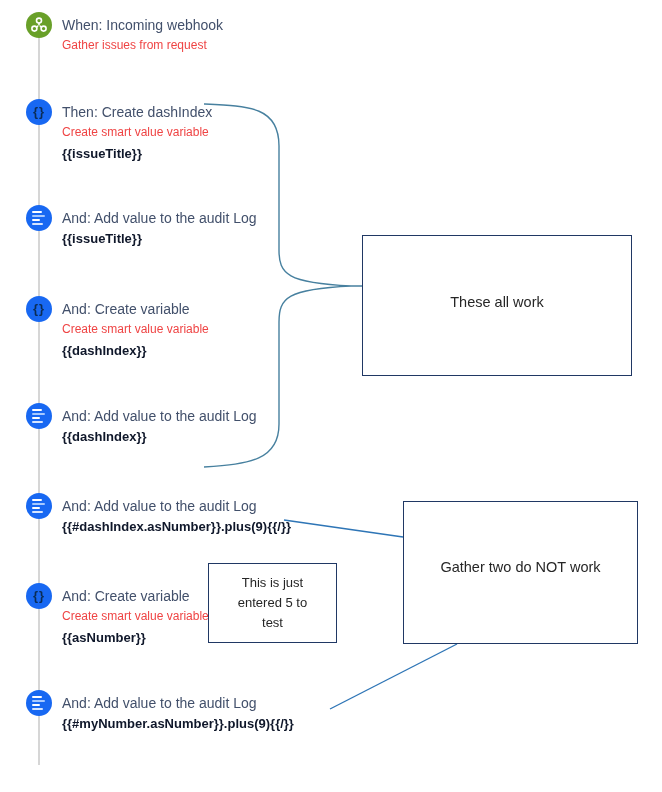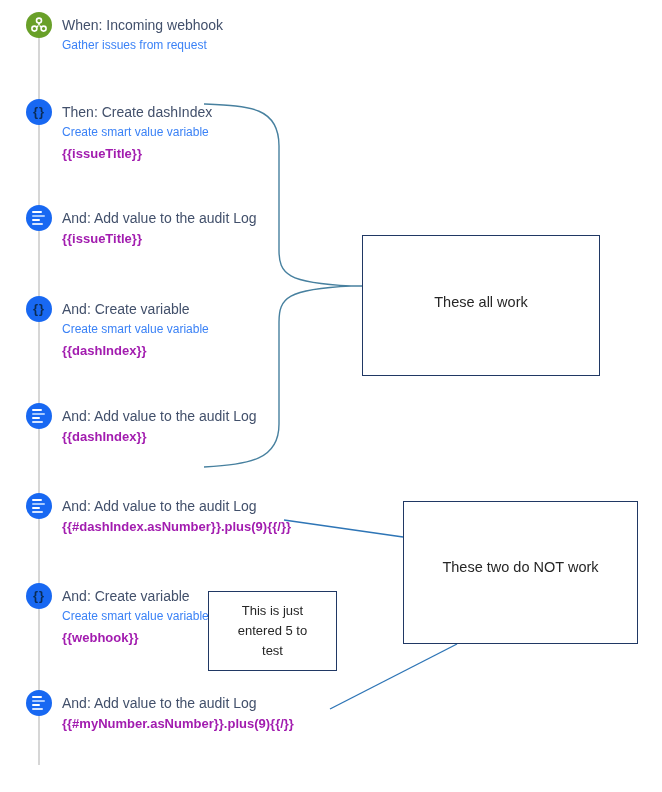--- a/index.html
+++ b/index.html
@@ -16,33 +16,33 @@
   .icon.blue{background:#1868f2;}
   .braces-glyph{font-weight:800;font-size:13px;letter-spacing:1px;color:#0a2c55;line-height:1;padding-bottom:1px;}
   .log-bars{display:flex;flex-direction:column;gap:2px;width:14px;}
   .log-bars i{display:block;height:2px;border-radius:1px;}
   .log-bars i:nth-child(1){width:10px;background:#ffffff;}
   .log-bars i:nth-child(2){width:13px;background:#a6c9ff;}
   .log-bars i:nth-child(3){width:8px;background:#ffffff;}
   .log-bars i:nth-child(4){width:11px;background:#d5e5ff;}
   .texts{padding-top:3px;}
   .title{font-size:14px;line-height:20px;color:#42506b;white-space:nowrap;}
-  .subtitle{font-size:12px;line-height:21px;color:#3b82f6;white-space:nowrap;}
-  .value{font-size:13px;line-height:21px;font-weight:bold;color:#a21caf;white-space:nowrap;}
+  .subtitle{font-size:12px;line-height:21px;color:#ef4444;white-space:nowrap;}
+  .value{font-size:13px;line-height:21px;font-weight:bold;color:#0f172a;white-space:nowrap;}
 
   
   .overlay{position:absolute;left:0;top:0;width:662px;height:792px;z-index:3;pointer-events:none;}
 
   
   .note-box{position:absolute;border:1.4px solid #203864;background:#ffffff;box-sizing:border-box;
             display:flex;align-items:center;justify-content:center;text-align:center;
             color:#262626;z-index:4;}
-  #box-all-work{left:362px;top:235px;width:238px;height:141px;font-size:14.5px;padding-bottom:8px;}
+  #box-all-work{left:362px;top:235px;width:270px;height:141px;font-size:14.5px;padding-bottom:8px;}
   #box-not-work{left:403px;top:501px;width:235px;height:143px;font-size:14.5px;padding-bottom:12px;}
-  #box-test-note{left:208px;top:563px;width:129px;height:80px;font-size:13px;line-height:20px;padding:0 20px;margin-top:28px;}
+  #box-test-note{left:208px;top:563px;width:129px;height:80px;font-size:13px;line-height:20px;padding:0 20px;}
 </style>
 </head>
 <body>
 
 <div class="canvas">
 
   <div class="timeline"></div>
 
   <div class="step" style="top:12px">
     <span class="icon green">
@@ -126,21 +126,21 @@
     </div>
   </div>
 
   <div class="step" style="top:583px">
     <span class="icon blue">
         <span class="braces-glyph">{}</span>
       </span>
     <div class="texts">
       <div class="title">And: Create variable</div>
       <div class="subtitle">Create smart value variable</div>
-      <div class="value">{{webhook}}</div>
+      <div class="value">{{asNumber}}</div>
     </div>
   </div>
 
   <div class="step" style="top:690px">
     <span class="icon blue">
         <span class="log-bars">
           <i></i>
           <i></i>
           <i></i>
           <i></i>
@@ -155,19 +155,19 @@
   <svg class="overlay" viewBox="0 0 662 792">
     <path d="M204,104 C250,106 279,107 279,146 L279,250 C279,274 287,283 351,286 L362,286 M351,286 C287,289 279,298 279,322 L279,424 C279,460 250,464 204,467" fill="none" stroke="#47809f" stroke-width="1.4"></path>
     <path d="M284,520 L403,537" fill="none" stroke="#2e75b6" stroke-width="1.4"></path>
     <path d="M457,644 L330,709" fill="none" stroke="#2e75b6" stroke-width="1.4"></path>
   </svg>
 
   <div class="note-box" id="box-all-work">
     <span>These all work</span>
   </div>
   <div class="note-box" id="box-not-work">
-    <span>These two do NOT work</span>
+    <span>Gather two do NOT work</span>
   </div>
   <div class="note-box" id="box-test-note">
     <span>This is just entered 5 to test</span>
   </div>
 
 </div>
 
 </body></html>

